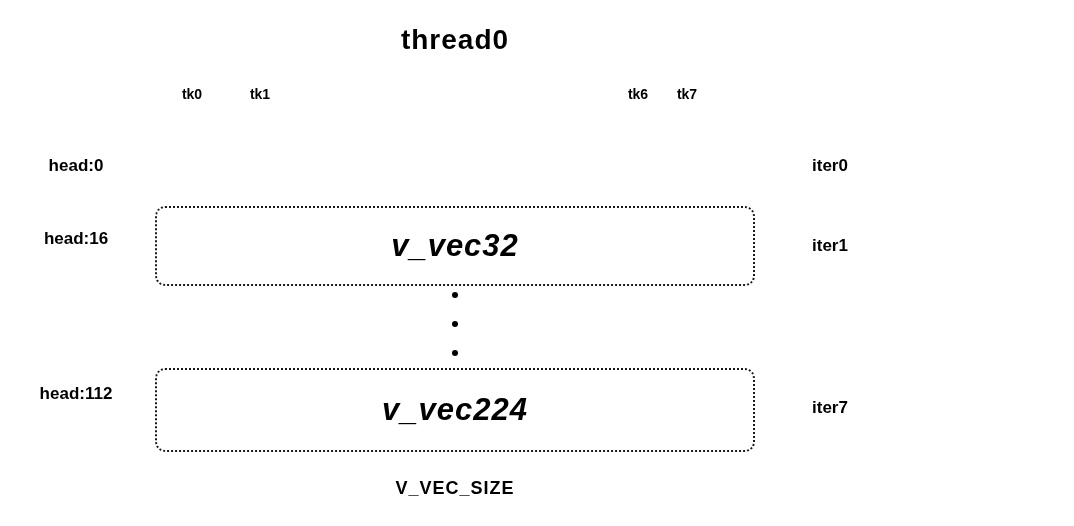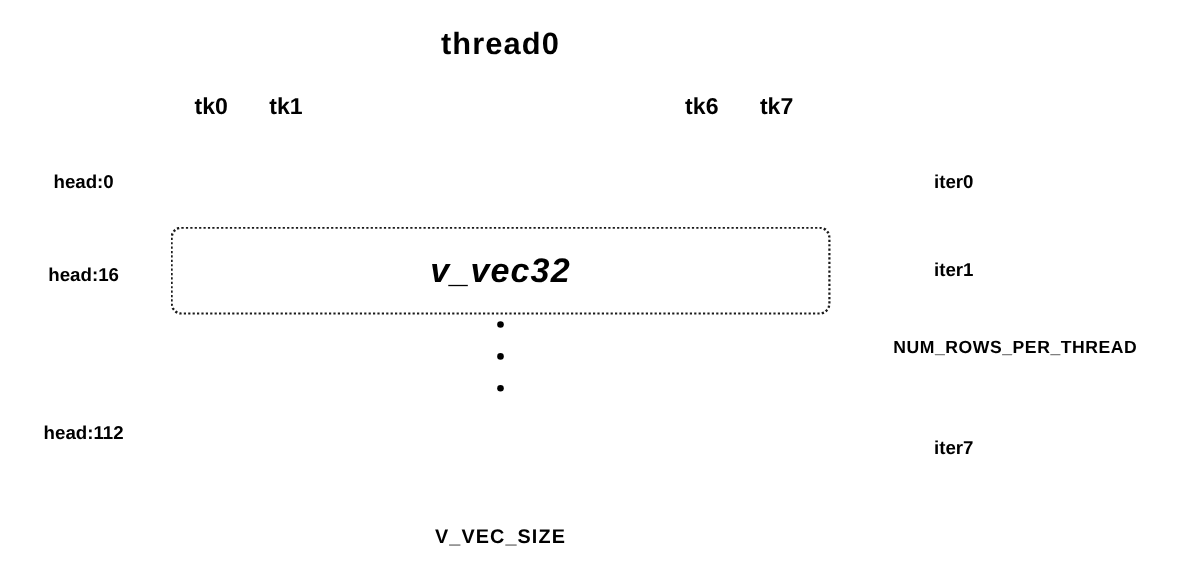--- a/index.html
+++ b/index.html
@@ -23,27 +23,27 @@
     text-align: center;
     font-size: 28px;
     font-weight: bold;
     letter-spacing: 1px;
   }
 
   .tk-label {
     top: 86px;
     width: 64px;
     text-align: center;
-    font-size: 21px;
+    font-size: 14px;
     font-weight: bold;
   }
   .tk0 { left: 160px; }
   .tk1 { left: 228px; }
   .tk6 { left: 606px; }
-  .tk7 { left: 674px; }
+  .tk7 { left: 655px; }
 
   .row-box {
     left: 155px;
     width: 600px;
     border: 2px dotted #1a1a1a;
     border-radius: 10px;
     box-sizing: border-box;
     display: flex;
     align-items: center;
     justify-content: center;
@@ -74,27 +74,27 @@
   .tb7 { left: 522px; width: 70px; }
 
   .head-label {
     left: 18px;
     width: 116px;
     text-align: center;
     font-size: 17px;
     font-weight: bold;
   }
   .head0 { top: 156px; }
-  .head1 { top: 240px; }
+  .head1 { top: 229px; }
   .head2 { top: 384px; }
 
   .iter-label {
     left: 775px;
     width: 110px;
-    text-align: right;
+    text-align: center;
     font-size: 17px;
     font-weight: bold;
   }
   .iter0 { top: 156px; }
   .iter1 { top: 236px; }
   .iter2 { top: 398px; }
 
   .num-rows-label {
     left: 812px; top: 308px;
     width: 260px;
@@ -136,32 +136,34 @@
   <div class="abs tk-label tk0">tk0</div>
   <div class="abs tk-label tk1">tk1</div>
   <div class="abs tk-label tk6">tk6</div>
   <div class="abs tk-label tk7">tk7</div>
 
 
   <div class="abs row-box row1">
     <span class="vec-label">v_vec32</span>
   </div>
 
+  <div class="abs row-box row2">
+    <span class="vec-label">v_vec224</span>
+  </div>
 
   <div class="abs head-label head0">head:0</div>
   <div class="abs head-label head1">head:16</div>
   <div class="abs head-label head2">head:112</div>
 
   <div class="abs iter-label iter0">iter0</div>
   <div class="abs iter-label iter1">iter1</div>
   <div class="abs iter-label iter2">iter7</div>
 
   <div class="abs ellipsis">
     <span class="dot"></span>
     <span class="dot"></span>
     <span class="dot"></span>
   </div>
 
-  <div class="abs num-rows-label">NUM_ROWS_PER_THREAD</div>
 
   <div class="abs vec-size-label">V_VEC_SIZE</div>
 
 </div>
 
 </body></html>

